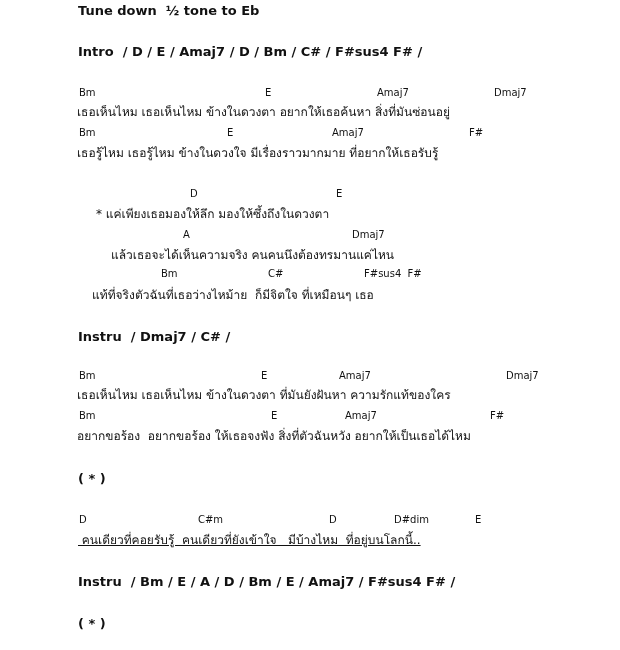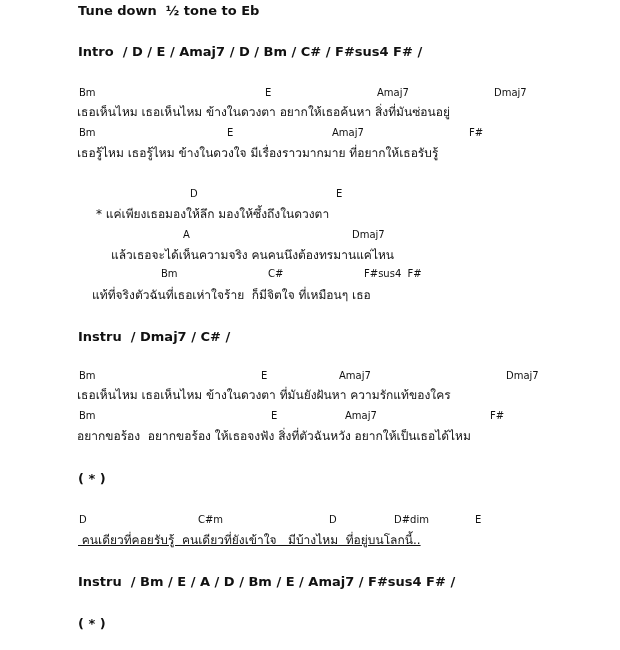--- a/index.html
+++ b/index.html
@@ -70,21 +70,21 @@
   <div style="position:absolute;top:227px;left:0;width:620px;height:16px;">
     <span class="chord" style="left:183px">A</span>
     <span class="chord" style="left:352px">Dmaj7</span>
   </div>
   <div class="line lyric" style="top:247px;left:111px;">แล้วเธอจะได้เห็นความจริง คนคนนึงต้องทรมานแค่ไหน</div>
   <div style="position:absolute;top:266px;left:0;width:620px;height:16px;">
     <span class="chord" style="left:161px">Bm</span>
     <span class="chord" style="left:268px">C#</span>
     <span class="chord" style="left:364px">F#sus4  F#</span>
   </div>
-  <div class="line lyric" style="top:287px;left:92px;">แท้ที่จริงตัวฉันที่เธอเห่าใจร้าย  ก็มีจิตใจ ที่เหมือนๆ เธอ</div>
+  <div class="line lyric" style="top:287px;left:92px;">แท้ที่จริงตัวฉันที่เธอว่างไหม้าย  ก็มีจิตใจ ที่เหมือนๆ เธอ</div>
 </div>
 
 <div class="line bold" style="top:329px;left:78px;">Instru  / Dmaj7 / C# /</div>
 
 <div>
   <div style="position:absolute;top:368px;left:0;width:620px;height:16px;">
     <span class="chord" style="left:79px">Bm</span>
     <span class="chord" style="left:261px">E</span>
     <span class="chord" style="left:339px">Amaj7</span>
     <span class="chord" style="left:506px">Dmaj7</span>

